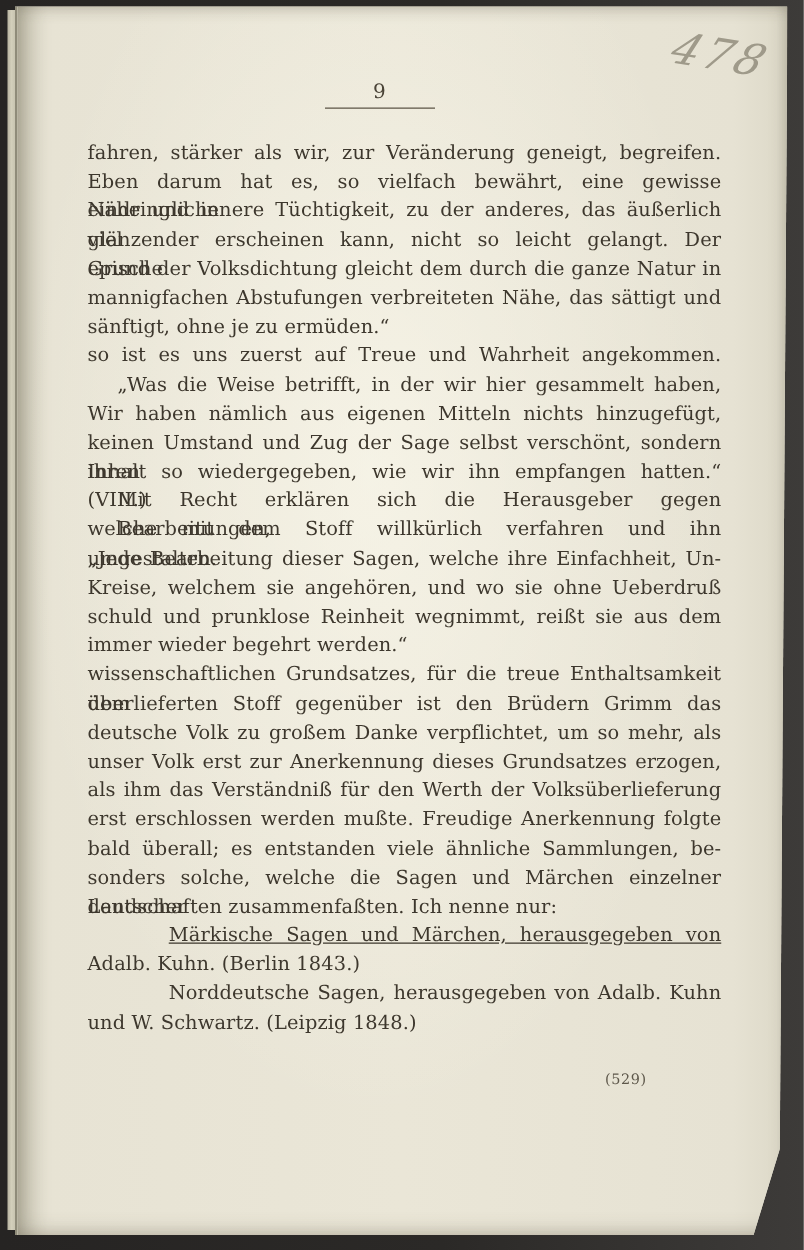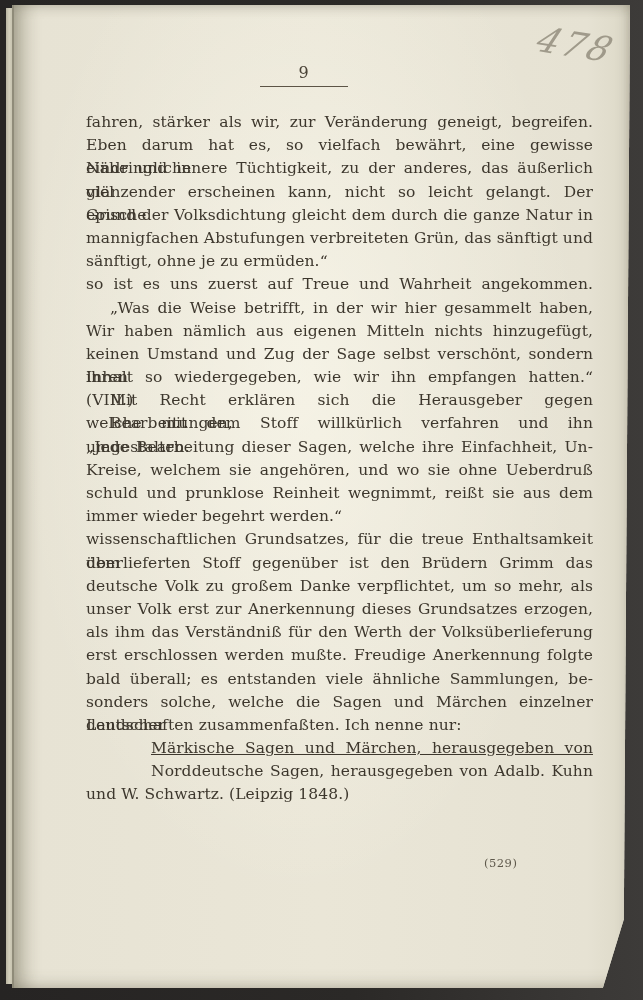--- a/index.html
+++ b/index.html
@@ -61,21 +61,21 @@
   }
   .pagenum {
     font-size: 16px;
     color: #4a4337;
     letter-spacing: 1px;
   }
 
   
   .body-text {
     position: absolute;
-    left: 72px; top: 106px;
+    left: 56px; top: 106px;
     width: 507px;
     color: #3d372d;
     font-size: 15.5px;
     letter-spacing: 0.1px;
   }
   .tline {
     height: 23.2px;
     line-height: 23.2px;
     white-space: normal;
     text-rendering: optimizeLegibility;
@@ -103,21 +103,21 @@
     <div class="handwritten">478</div>
     <div class="pagenum-wrap">
       <span class="pagenum">9</span>
     </div>
     <div class="body-text">
         <div class="tline j">fahren, stärker als wir, zur Veränderung geneigt, begreifen.</div>
         <div class="tline j">Eben darum hat es, so vielfach bewährt, eine gewisse eindringliche</div>
         <div class="tline j">Nähe und innere Tüchtigkeit, zu der anderes, das äußerlich viel</div>
         <div class="tline j">glänzender erscheinen kann, nicht so leicht gelangt.  Der epische</div>
         <div class="tline j">Grund der Volksdichtung gleicht dem durch die ganze Natur in</div>
-        <div class="tline j">mannigfachen Abstufungen verbreiteten Grün, das sänftigt und</div>
+        <div class="tline j">mannigfachen Abstufungen verbreiteten Nähe, das sättigt und</div>
         <div class="tline">sänftigt, ohne je zu ermüden.“</div>
         <div class="tline j">so ist es uns zuerst auf Treue und Wahrheit angekommen.</div>
         <div class="tline j" style="padding-left: 24px;">„Was die Weise betrifft, in der wir hier gesammelt haben,</div>
         <div class="tline j">Wir haben nämlich aus eigenen Mitteln nichts hinzugefügt,</div>
         <div class="tline j">keinen Umstand und Zug der Sage selbst verschönt, sondern ihren</div>
         <div class="tline j">Inhalt so wiedergegeben, wie wir ihn empfangen hatten.“  (VIII.)</div>
         <div class="tline j" style="padding-left: 24px;">Mit Recht erklären sich die Herausgeber gegen Bearbeitungen,</div>
         <div class="tline j">welche mit dem Stoff willkürlich verfahren und ihn umgestalten.</div>
         <div class="tline j">„Jede Bearbeitung dieser Sagen, welche ihre Einfachheit, Un-</div>
         <div class="tline j">Kreise, welchem sie angehören, und wo sie ohne Ueberdruß</div>
@@ -126,18 +126,19 @@
         <div class="tline j">wissenschaftlichen Grundsatzes, für die treue Enthaltsamkeit dem</div>
         <div class="tline j">überlieferten Stoff gegenüber ist den Brüdern Grimm das</div>
         <div class="tline j">deutsche Volk zu großem Danke verpflichtet, um so mehr, als</div>
         <div class="tline j">unser Volk erst zur Anerkennung dieses Grundsatzes erzogen,</div>
         <div class="tline j">als ihm das Verständniß für den Werth der Volksüberlieferung</div>
         <div class="tline j">erst erschlossen werden mußte.  Freudige Anerkennung folgte</div>
         <div class="tline j">bald überall; es entstanden viele ähnliche Sammlungen, be-</div>
         <div class="tline j">sonders solche, welche die Sagen und Märchen einzelner deutscher</div>
         <div class="tline">Landschaften zusammenfaßten.  Ich nenne nur:</div>
         <div class="tline j" style="padding-left: 65px; text-decoration: underline;">Märkische Sagen und Märchen, herausgegeben von</div>
+        <div class="tline">Adalb. Kuhn.  (Berlin 1843.)</div>
         <div class="tline j" style="padding-left: 65px;">Norddeutsche Sagen, herausgegeben von Adalb. Kuhn</div>
         <div class="tline">und W. Schwartz.  (Leipzig 1848.)</div>
       </div>
     <div class="footer-mark">(529)</div>
   </div>
 </div>
 
 </body></html>

